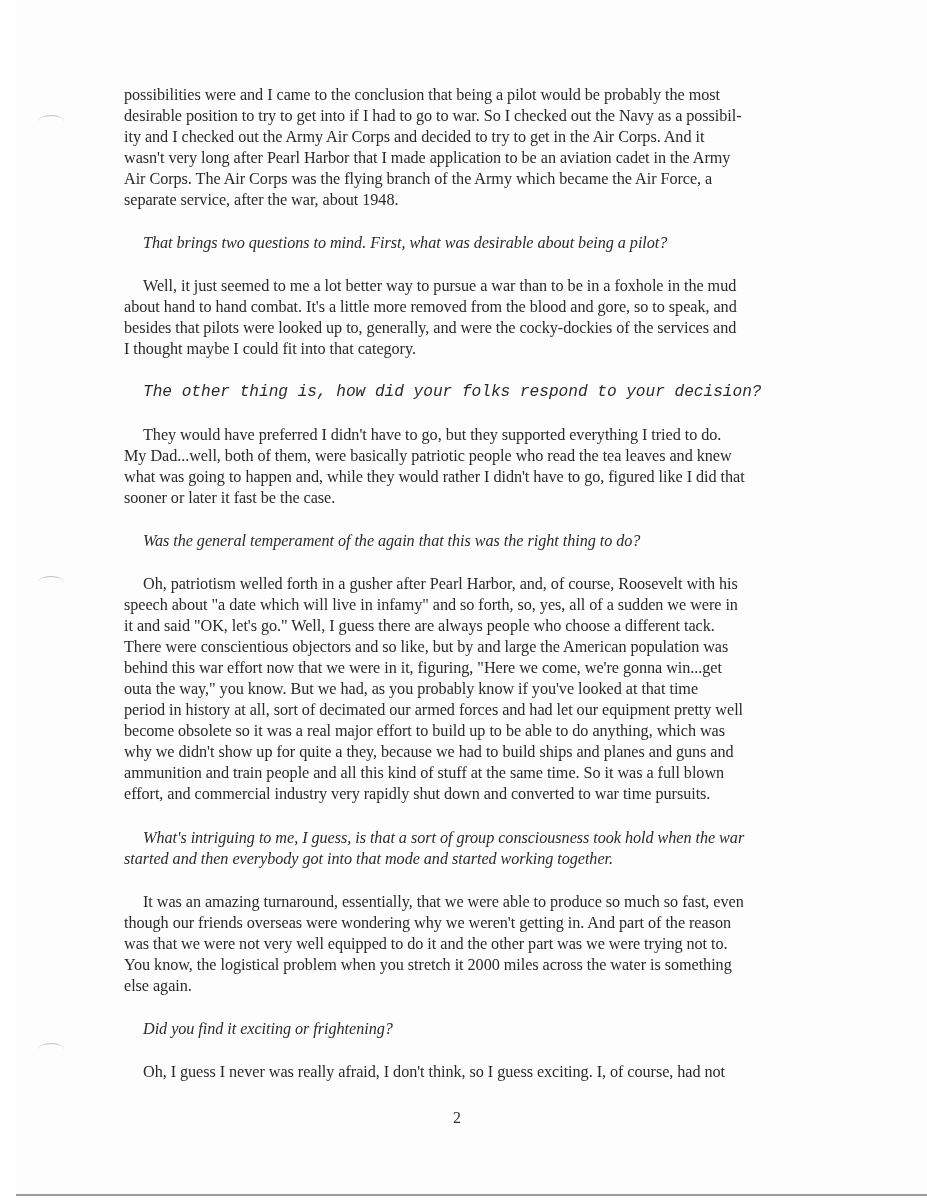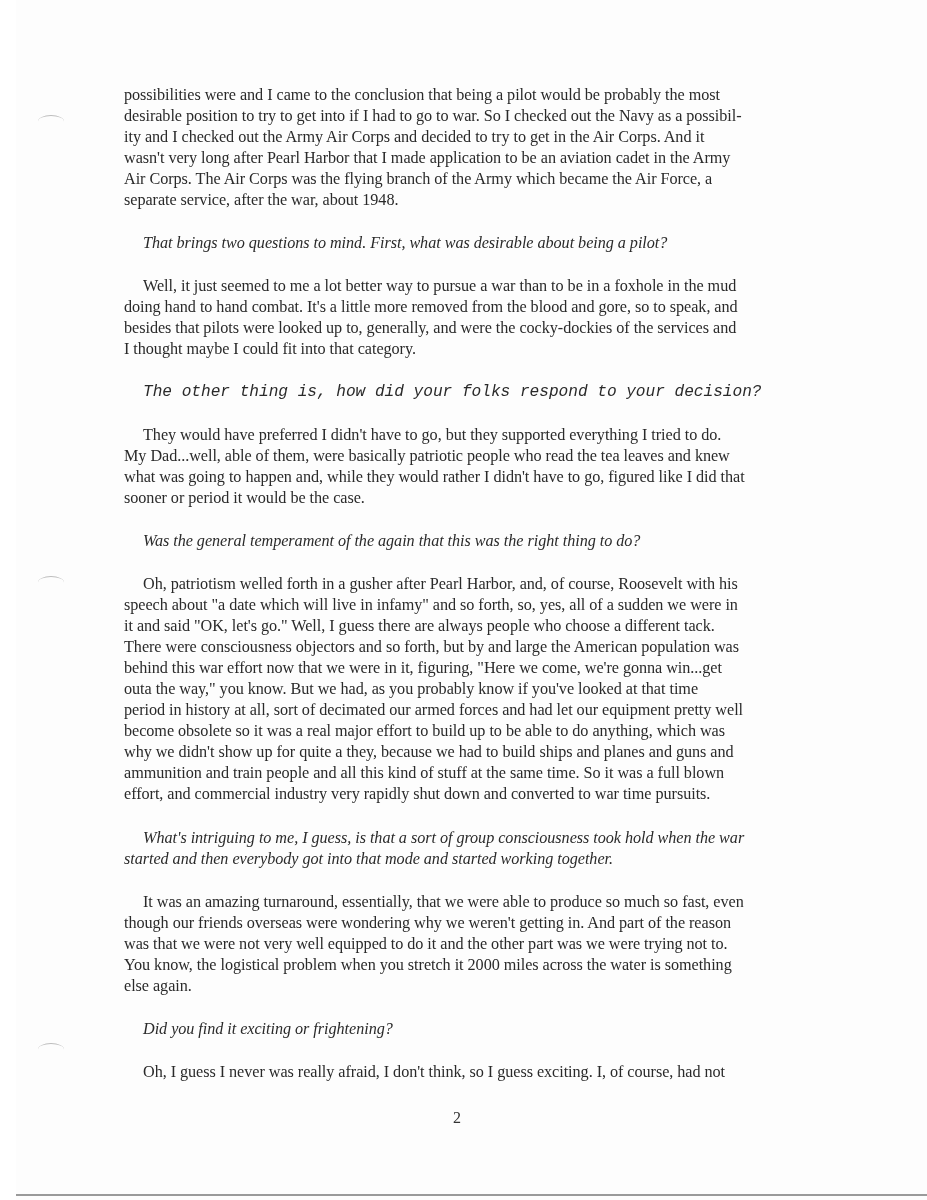--- a/index.html
+++ b/index.html
@@ -29,41 +29,41 @@
         <div class="line" style="top: 127px;">ity and I checked out the Army Air Corps and decided to try to get in the Air Corps.  And it</div>
         <div class="line" style="top: 148px;">wasn't very long after Pearl Harbor that I made application to be an aviation cadet in the Army</div>
         <div class="line" style="top: 169px;">Air Corps. The Air Corps was the flying branch of the Army which became the Air Force, a</div>
         <div class="line" style="top: 190px;">separate service, after the war, about 1948.</div>
       </div>
       <div>
         <div class="line q indent" style="top: 233px;">That brings two questions to mind. First, what was desirable about being a pilot?</div>
       </div>
       <div>
         <div class="line indent" style="top: 276px;">Well, it just seemed to me a lot better way to pursue a war than to be in a foxhole in the mud</div>
-        <div class="line" style="top: 297px;">doing hand to hand combat. It's a little more removed from the blood and gore, so to speak, and</div>
+        <div class="line" style="top: 297px;">about hand to hand combat. It's a little more removed from the blood and gore, so to speak, and</div>
         <div class="line" style="top: 318px;">besides that pilots were looked up to, generally, and were the cocky-dockies of the services and</div>
         <div class="line" style="top: 339px;">I thought maybe I could fit into that category.</div>
       </div>
       <div>
         <div class="line q indent" style="top: 382px; font-family: Liberation Mono, monospace;">The other thing is, how did your folks respond to your decision?</div>
       </div>
       <div>
         <div class="line indent" style="top: 425px;">They would have preferred I didn't have to go, but they supported everything I tried to do.</div>
-        <div class="line" style="top: 446px;">My Dad...well, able of them, were basically patriotic people who read the tea leaves and knew</div>
+        <div class="line" style="top: 446px;">My Dad...well, both of them, were basically patriotic people who read the tea leaves and knew</div>
         <div class="line" style="top: 467px;">what was going to happen and, while they would rather I didn't have to go, figured like I did that</div>
-        <div class="line" style="top: 488px;">sooner or period it would be the case.</div>
+        <div class="line" style="top: 488px;">sooner or later it fast be the case.</div>
       </div>
       <div>
         <div class="line q indent" style="top: 531px;">Was the general temperament of the again that this was the right thing to do?</div>
       </div>
       <div>
         <div class="line indent" style="top: 574px;">Oh, patriotism welled forth in a gusher after Pearl Harbor, and, of course, Roosevelt with his</div>
         <div class="line" style="top: 595px;">speech about  "a date which will live in infamy" and so forth, so, yes, all of a sudden we were in</div>
         <div class="line" style="top: 616px;">it and said "OK, let's go." Well, I guess there are always people who choose a different tack.</div>
-        <div class="line" style="top: 637px;">There were consciousness objectors and so forth, but by and large the American population was</div>
+        <div class="line" style="top: 637px;">There were conscientious objectors and so like, but by and large the American population was</div>
         <div class="line" style="top: 658px;">behind this war effort now that we were in it, figuring, "Here we come, we're gonna win...get</div>
         <div class="line" style="top: 679px;">outa the way," you know.  But we had, as you probably know if you've looked at that time</div>
         <div class="line" style="top: 700px; text-align: right;">period in history at all, sort of decimated our armed forces and had let our equipment pretty well</div>
         <div class="line" style="top: 721px;">become obsolete so it was a real major effort to build up to be able to do anything, which was</div>
         <div class="line" style="top: 742px;">why we didn't show up for quite a they, because we had to build ships and planes and guns and</div>
         <div class="line" style="top: 763px;">ammunition and train people and all this kind of stuff at the same time.  So it was a full blown</div>
         <div class="line" style="top: 784px;">effort, and commercial industry very rapidly shut down and converted to war time pursuits.</div>
       </div>
       <div>
         <div class="line q indent" style="top: 828px;">What's intriguing to me, I guess, is that a sort of group consciousness took hold when the war</div>

